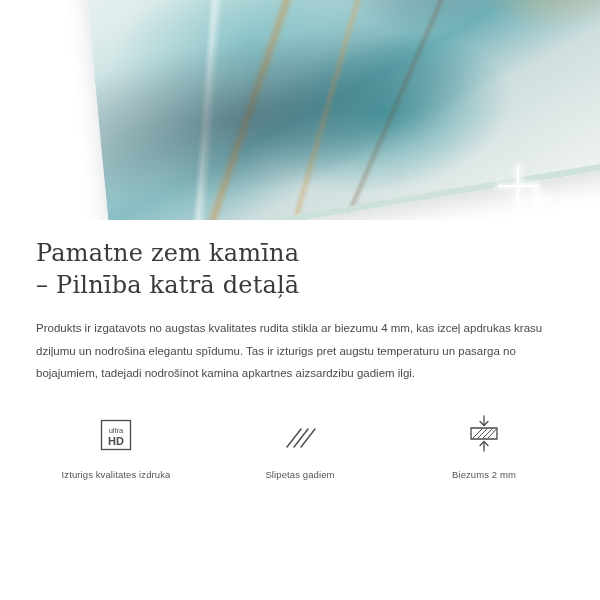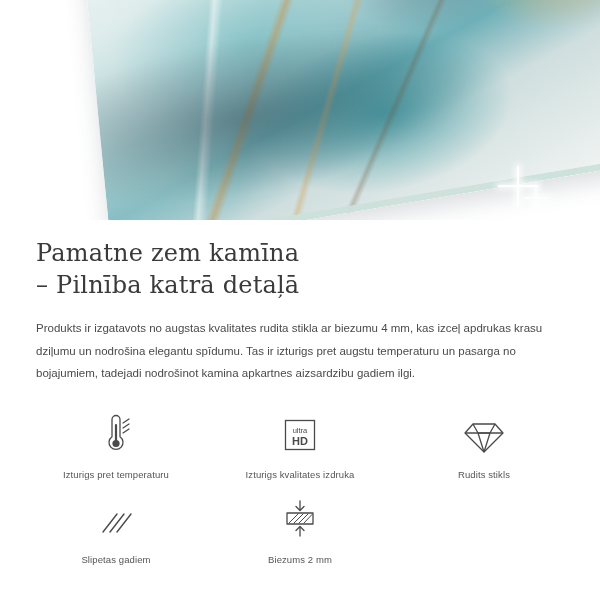--- a/index.html
+++ b/index.html
@@ -191,58 +191,33 @@
   <div class="content">
     <h1 class="headline">
       <span>Pamatne zem kamīna</span>
       <span class="line2">– Pilnība katrā detaļā</span>
     </h1>
     <p class="body-copy">Produkts ir izgatavots no augstas kvalitates rudita stikla ar biezumu 4 mm, kas izceļ apdrukas krasu dziļumu un nodrošina elegantu spīdumu. Tas ir izturigs pret augstu temperaturu un pasarga no bojajumiem, tadejadi nodrošinot kamina apkartnes aizsardzibu gadiem ilgi.</p>
   </div>
 
   <div class="features">
 
-    <div class="feature">
-      <div class="feature-icon">
-        <svg width="34" height="42" viewBox="0 0 34 42" fill="none" stroke="#4a4a4a" stroke-width="1.3" stroke-linecap="round">
-          <path d="M13 6.5a4 4 0 0 1 8 0v17.2a7 7 0 1 1-8 0V6.5z"></path>
-          <circle cx="17" cy="30.5" r="3.6" fill="#4a4a4a" stroke="none"></circle>
-          <line x1="17" y1="12" x2="17" y2="28" stroke-width="2.2"></line>
-          <line x1="24" y1="10" x2="30" y2="6"></line>
-          <line x1="24" y1="15" x2="30" y2="11"></line>
-          <line x1="24" y1="20" x2="30" y2="16"></line>
-        </svg>
-      </div>
-      <div class="feature-label">Izturigs pret temperaturu</div>
-    </div>
 
     <div class="feature">
       <div class="feature-icon">
         <svg width="40" height="40" viewBox="0 0 40 40">
           <rect x="5.5" y="5.5" width="29" height="29" fill="none" stroke="#4a4a4a" stroke-width="1.3"></rect>
           <text x="20" y="18" text-anchor="middle" font-family="Liberation Sans, sans-serif" font-size="7.5" fill="#4a4a4a">ultra</text>
           <text x="20" y="30" text-anchor="middle" font-family="Liberation Sans, sans-serif" font-size="11" font-weight="bold" fill="#4a4a4a">HD</text>
         </svg>
       </div>
       <div class="feature-label">Izturigs kvalitates izdruka</div>
     </div>
 
 
-    <div class="feature">
-      <div class="feature-icon">
-        <svg width="42" height="36" viewBox="0 0 42 36" fill="none" stroke="#4a4a4a" stroke-width="1.3" stroke-linejoin="round">
-          <path d="M10 5 H32 L40 14 L21 33 L2 14 Z"></path>
-          <path d="M2 14 H40"></path>
-          <path d="M10 5 L15 14 L21 33"></path>
-          <path d="M32 5 L27 14 L21 33"></path>
-          <path d="M15 14 H27"></path>
-        </svg>
-      </div>
-      <div class="feature-label">Rudits stikls</div>
-    </div>
 
     <div class="feature">
       <div class="feature-icon">
         <svg width="42" height="34" viewBox="0 0 42 34" fill="none" stroke="#4a4a4a" stroke-width="1.4" stroke-linecap="round">
           <line x1="8" y1="26" x2="22" y2="8"></line>
           <line x1="15" y1="26" x2="29" y2="8"></line>
           <line x1="22" y1="26" x2="36" y2="8"></line>
         </svg>
       </div>
       <div class="feature-label">Slipetas gadiem</div>

